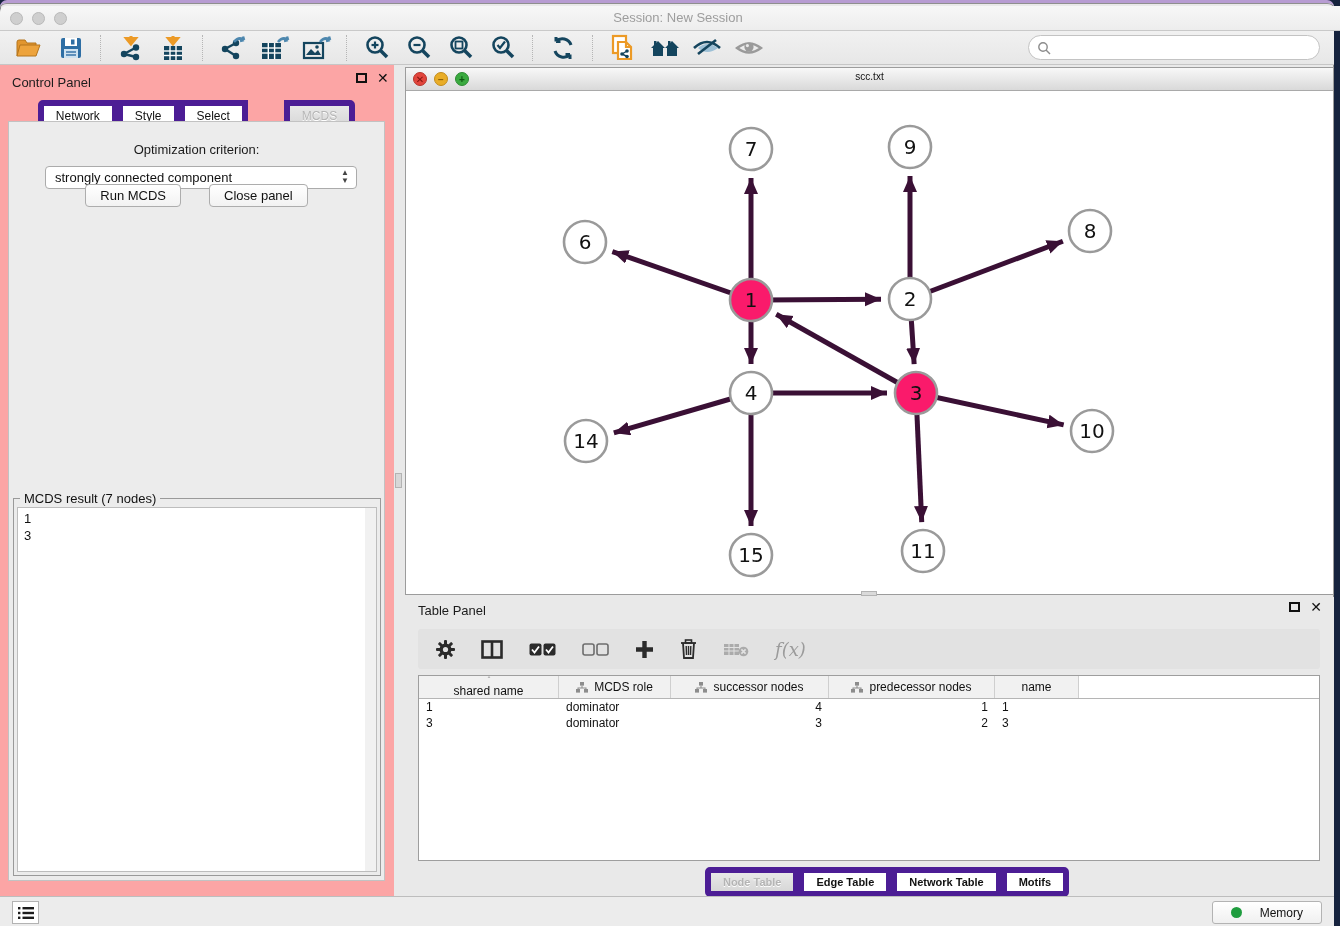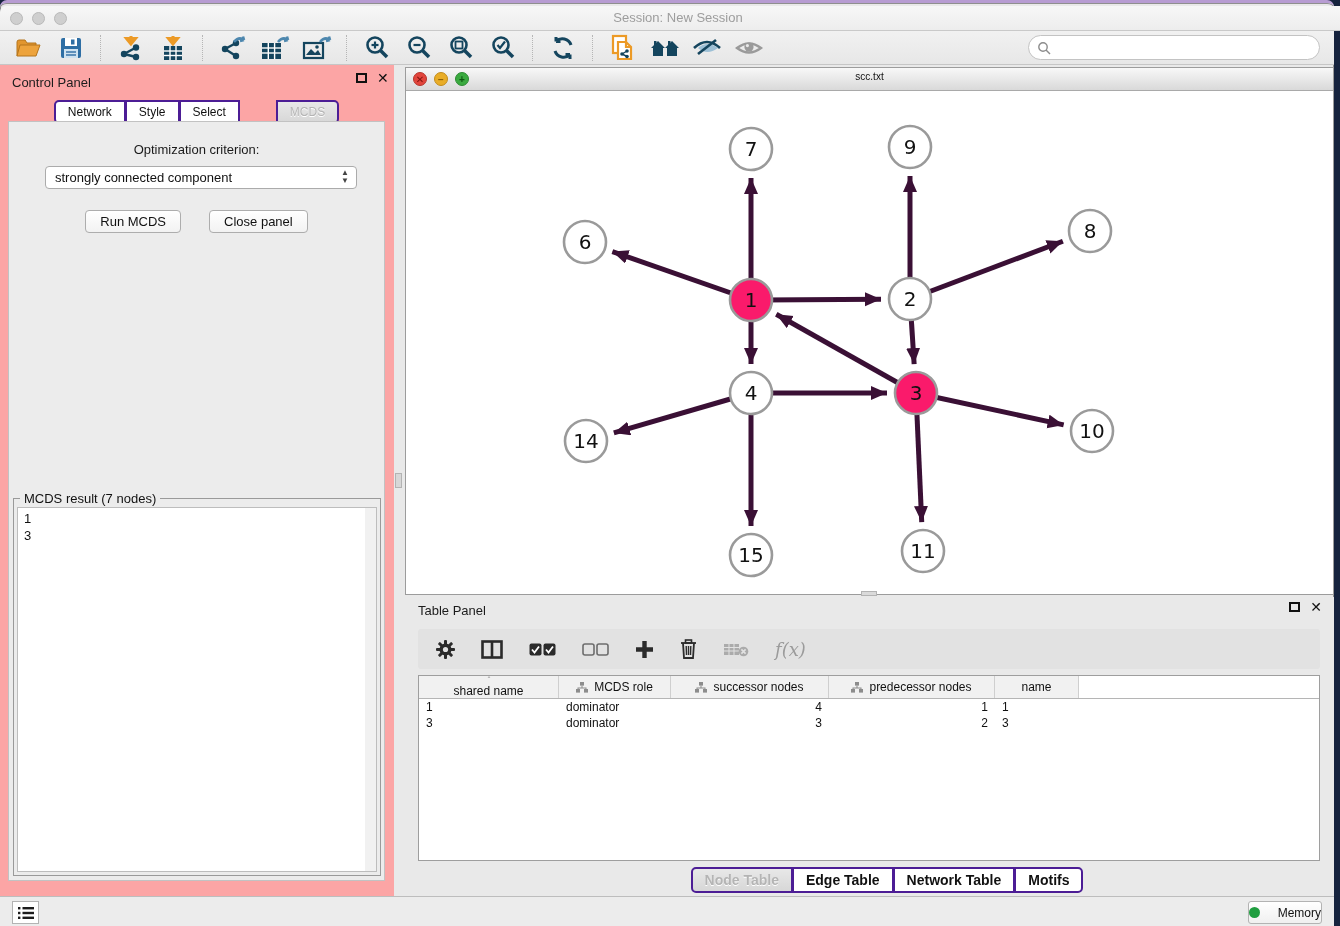--- a/index.html
+++ b/index.html
@@ -23,21 +23,21 @@
   .searchwrap{position:absolute;right:14px;top:32px;width:292px;height:25px;background:#fff;border:1px solid #c3c3c3;
               border-radius:13px;display:flex;align-items:center;padding-left:8px;box-sizing:border-box;}
 
   
   .cpanel{position:absolute;left:0;top:62px;width:394px;height:831px;background:#fca5a5;}
   .panel-head{position:absolute;left:12px;top:10px;font-size:13px;color:#1c1c1c;}
   .panel-ctl{position:absolute;top:8px;display:flex;gap:10px;align-items:center;}
   .float-glyph{width:11px;height:10px;border:2px solid #111;box-sizing:border-box;display:inline-block;}
   .x-glyph{font-size:14px;font-weight:700;color:#111;line-height:10px;}
   .tabs-row{position:absolute;left:0;width:100%;display:flex;justify-content:center;}
-  .tab{font-size:12px;color:#111;background:#fff;border:2px solid #4c1d95;padding:3px 12px;margin-left:-1px;}
+  .tab{font-size:12px;color:#111;background:#fff;border:6px solid #4c1d95;padding:3px 12px;margin-left:-1px;}
   .tab.first{border-radius:5px 0 0 5px;}
   .tab.last{border-radius:0 5px 5px 0;}
   .tab.disabled-active{background:linear-gradient(#e8e8e8,#d7d7d7);color:#b4b4b4;text-shadow:0 1px 0 #fff;margin-left:36px;}
   .cp-box{position:absolute;left:8px;top:56px;width:377px;height:760px;background:#ececec;border:1px solid #c2c2c2;box-sizing:border-box;}
   .opt-label{position:absolute;left:0;width:100%;top:80px;text-align:center;font-size:13px;color:#1a1a1a;}
   .dropdown{position:absolute;left:36px;top:98px;width:312px;height:23px;background:#fff;border:1px solid #ababab;
             border-radius:4px;display:flex;align-items:center;padding-left:9px;box-sizing:border-box;font-size:13px;color:#111;}
   .dd-stepper{position:absolute;right:7px;top:2px;display:flex;flex-direction:column;line-height:8px;font-size:8px;color:#444;}
   .btn-row{position:absolute;left:0;top:131px;width:100%;display:flex;justify-content:center;gap:15px;}
   .pbtn{background:linear-gradient(#ffffff,#f2f2f2);border:1px solid #adadad;border-radius:4px;font-size:13px;color:#111;
@@ -72,29 +72,29 @@
               display:flex;align-items:center;gap:26px;padding-left:18px;box-sizing:border-box;}
   .fx{font-family:"DejaVu Serif","Liberation Serif",serif;font-style:italic;font-size:18px;color:#9b9b9b;}
   .dtable{position:absolute;left:14px;top:78px;width:902px;height:186px;background:#fff;border:1px solid #9e9e9e;box-sizing:border-box;}
   .thead{display:flex;height:22px;border-bottom:1px solid #b5b5b5;background:#f1f1f1;}
   .th{display:flex;align-items:center;justify-content:center;gap:6px;font-size:12px;color:#111;
       border-right:1px solid #cfcfcf;box-sizing:border-box;height:100%;}
   .trow{display:flex;height:16px;font-size:12px;color:#111;}
   .td{box-sizing:border-box;padding:1px 7px;overflow:hidden;white-space:nowrap;}
   .td.num{text-align:right;}
   .tp-tabs{position:absolute;left:0;width:100%;top:270px;display:flex;justify-content:center;}
-  .tp-tab{font-size:14px;font-weight:600;}
+  .tp-tab{font-size:11px;font-weight:600;}
 
   
   .statusbar{position:absolute;left:0;top:893px;width:1334px;height:31px;background:#ececec;border-top:1px solid #bdbdbd;}
   .sq-btn{position:absolute;left:12px;top:4px;width:27px;height:23px;background:#fff;border:1px solid #b3b3b3;
           display:flex;align-items:center;justify-content:center;box-sizing:border-box;}
   .mem-btn{position:absolute;right:12px;top:4px;height:23px;background:linear-gradient(#ffffff,#f0f0f0);
            border:1px solid #b3b3b3;border-radius:3px;display:flex;align-items:center;gap:18px;
-           padding:0 0;font-size:12px;color:#111;box-sizing:border-box;}
+           padding:0 18px;font-size:12px;color:#111;box-sizing:border-box;}
   .mem-dot{width:11px;height:11px;border-radius:50%;background:#1f9d3f;}
 </style>
 </head>
 <body>
 
 <div class="screen">
 <div class="app">
 
   <div class="titlebar">
     <div class="tl-dots">
@@ -267,21 +267,21 @@
     </div>
     <div class="cp-box">
       <div class="opt-label" style="top:20px;">Optimization criterion:</div>
       <div class="dropdown" style="top:44px;">
         <span>strongly connected component</span>
         <span class="dd-stepper">
               <span>▲</span>
               <span>▼</span>
             </span>
       </div>
-      <div class="btn-row" style="top:88px;gap:28px;">
+      <div class="btn-row" style="top:62px;gap:28px;">
         <button class="pbtn">Run MCDS</button>
         <button class="pbtn">Close panel</button>
       </div>
       <div class="fieldset-box" style="left:4px;top:376px;width:366px;height:376px;">
         <span class="fieldset-legend">MCDS result (7 nodes)</span>
         <div class="result-area">1
 3</div>
         <div class="result-scroll"></div>
       </div>
     </div>

